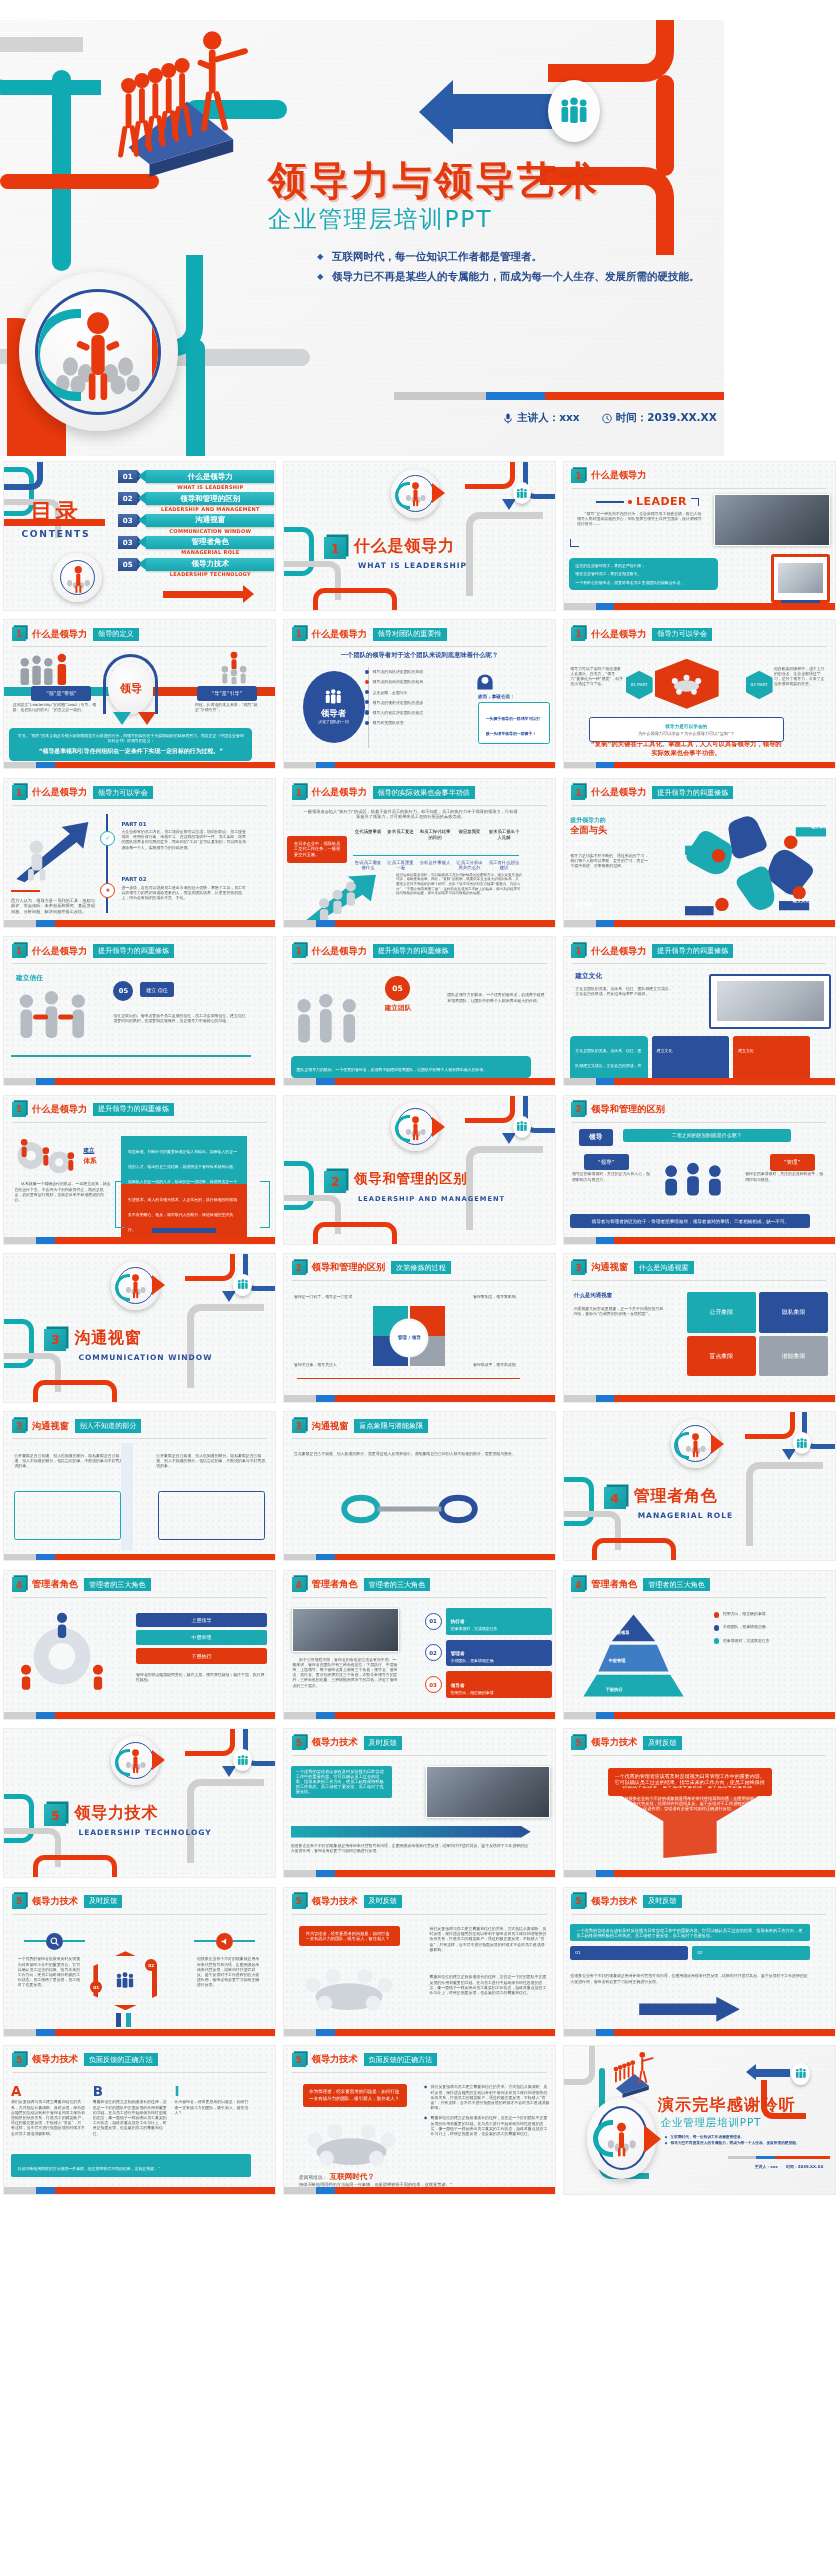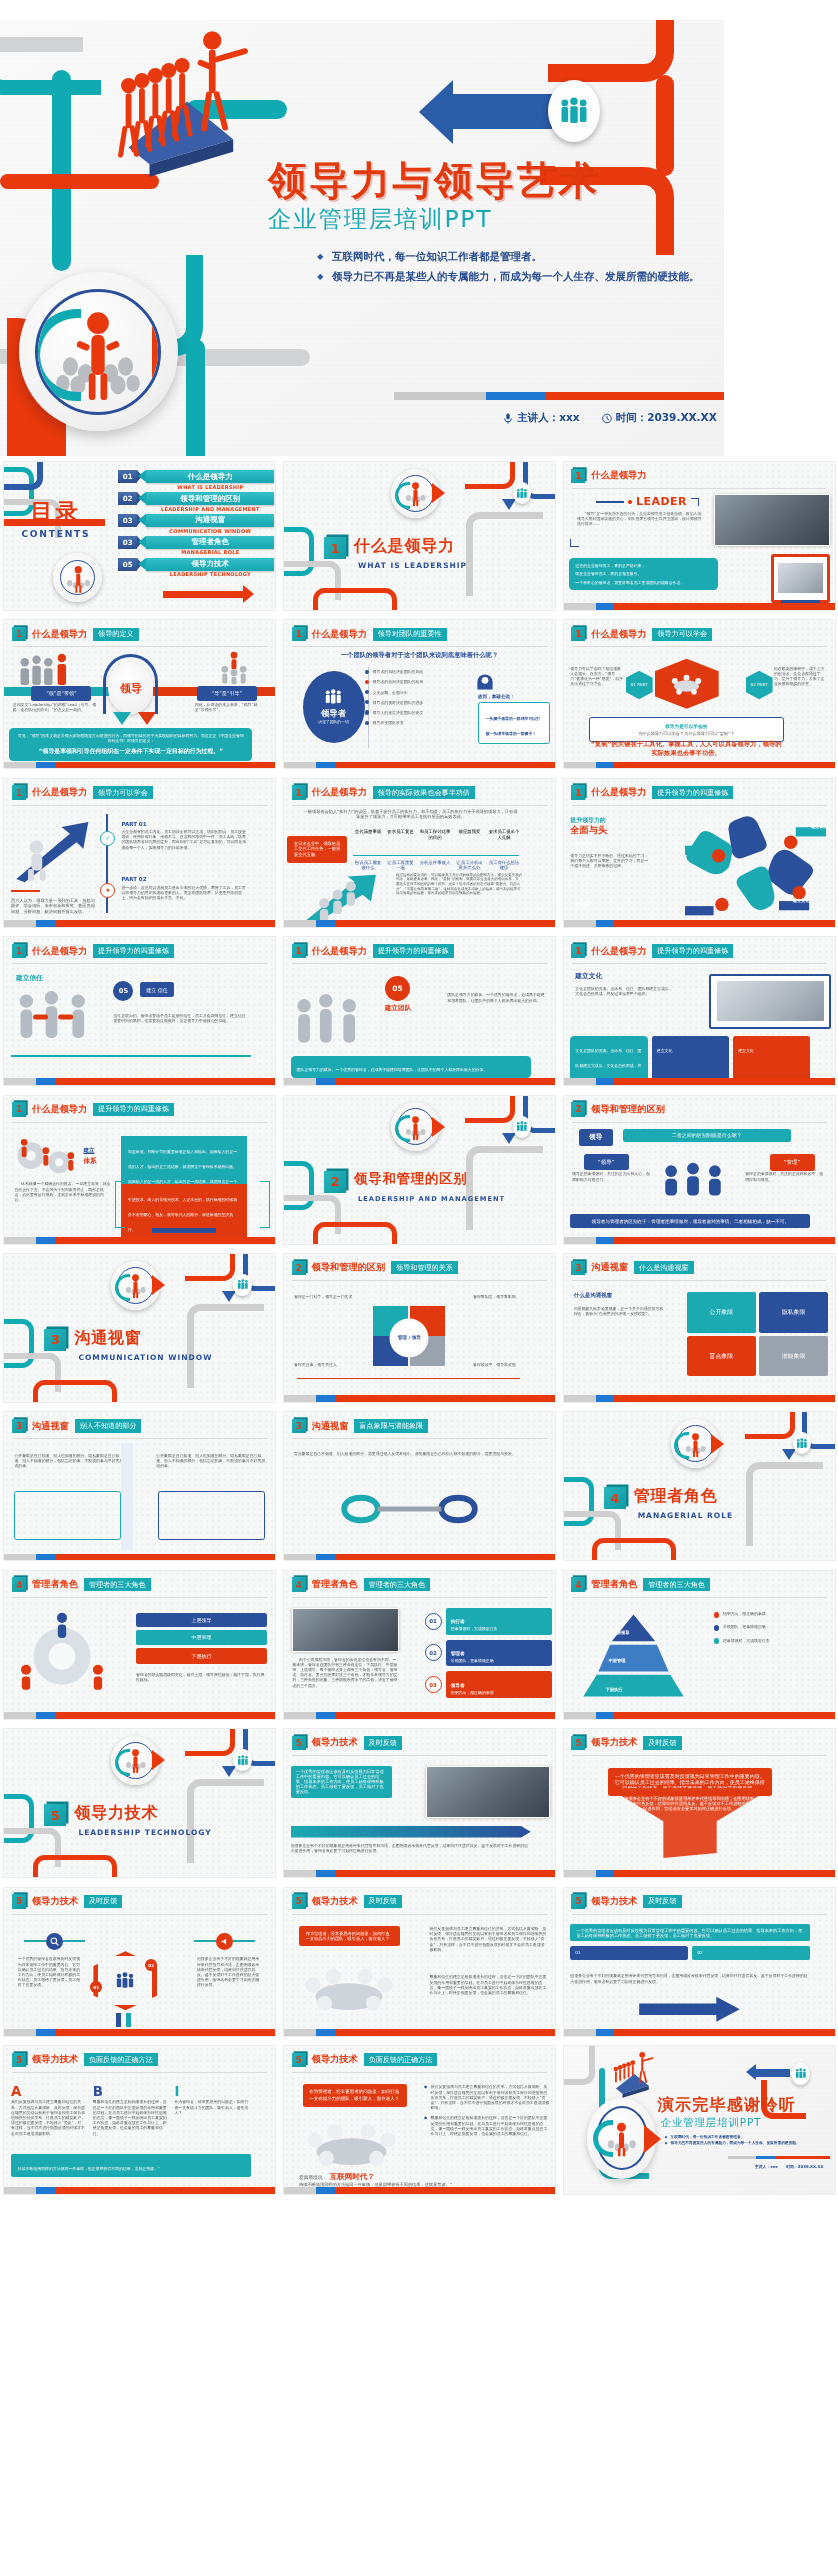--- a/index.html
+++ b/index.html
@@ -1042,21 +1042,21 @@
       </div>
       <div class="dv-num">3</div>
       <div class="dv-title">沟通视窗</div>
       <div class="dv-en">COMMUNICATION WINDOW</div>
     </div>
 
     <div class="slide">
       <div class="s-head">
         <div class="s-cube">2</div>
         <div class="s-title">领导和管理的区别</div>
-        <div class="s-tag">领导和管理的关系</div>
+        <div class="s-tag">次第修炼的过程</div>
       </div>
       <div class="s-rule"></div>
       <div class="s-body">
         <div class="blk" style="left:10px;top:13.4px;width:72px">管理是一门科学，领导是一门艺术</div>
         <div class="blk" style="right:10px;top:13.4px;width:72px">管理靠制度，领导靠影响</div>
         <div class="blk" style="left:10px;top:81px;width:72px">管理关注事，领导关注人</div>
         <div class="blk" style="right:10px;top:81px;width:72px">管理求效率，领导求效能</div>
         <div style="position:absolute;left:89px;top:25px;width:72px;height:60px">
           <div style="position:absolute;left:0;top:0;width:35px;height:30px;background:#1ba9b2"></div>
           <div style="position:absolute;right:0;top:0;width:35px;height:30px;background:#e0380f"></div>

